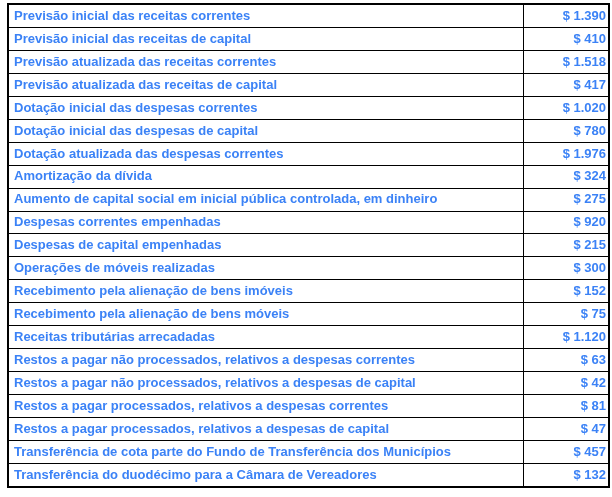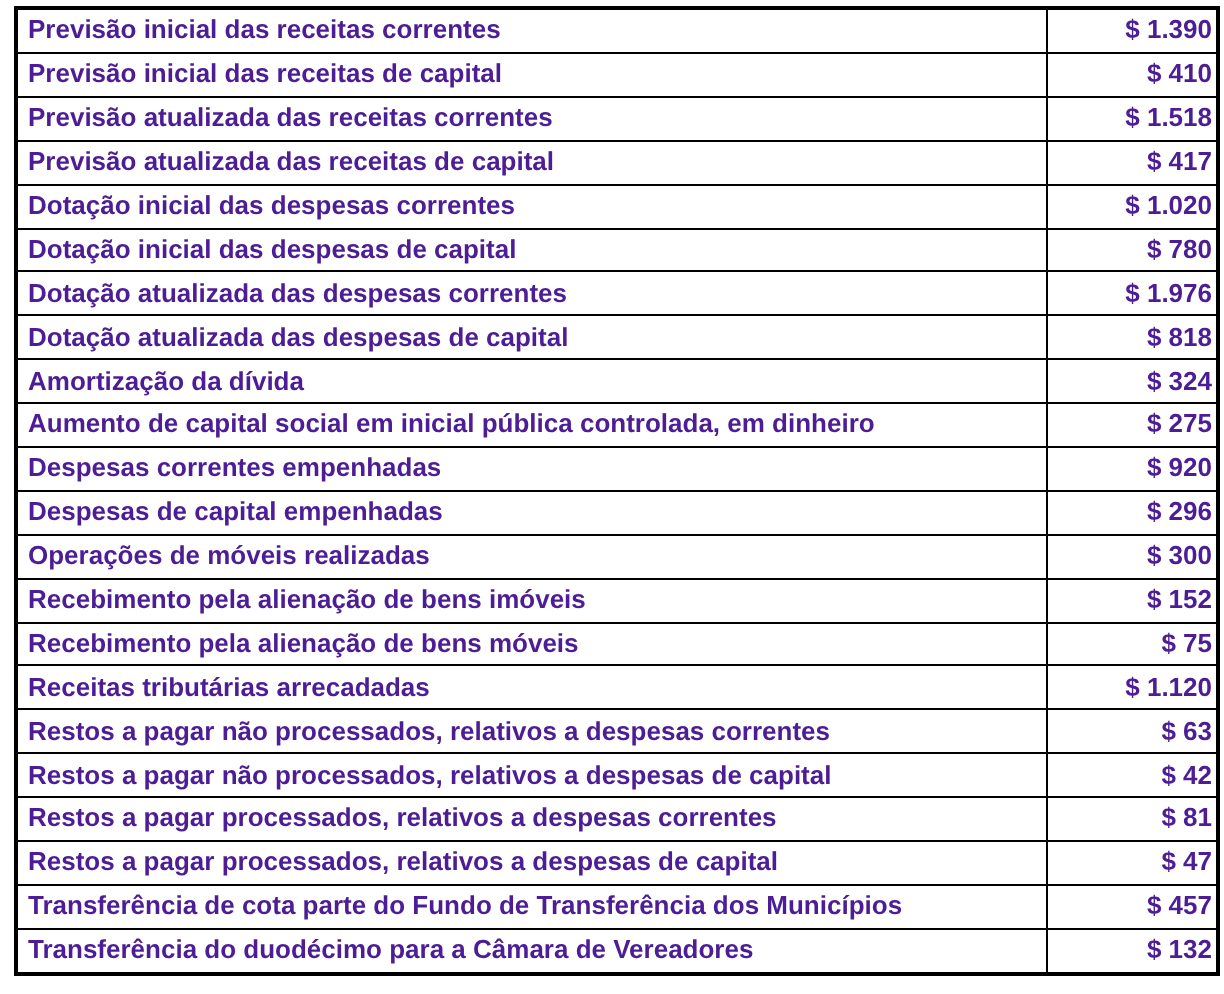--- a/index.html
+++ b/index.html
@@ -19,21 +19,21 @@
     border-collapse: collapse;
     table-layout: fixed;
     border: 2px solid #000000;
     background: #ffffff;
   }
   .budget-table td {
     border: 1px solid #000000;
     font-family: "Liberation Sans", sans-serif;
     font-weight: bold;
     font-size: 13px;
-    color: #4c1d95;
+    color: #3b82f6;
     line-height: 1.1;
     overflow: hidden;
     white-space: nowrap;
     margin-left: 28px;
   }
   .budget-table td.label-cell {
     text-align: left;
     padding: 2px 4px 2px 5px;
   }
   .budget-table td.value-cell {
@@ -74,38 +74,34 @@
   </tr>
       <tr>
     <td class="label-cell">Dotação inicial das despesas de capital</td>
     <td class="value-cell">$ 780</td>
   </tr>
       <tr>
     <td class="label-cell">Dotação atualizada das despesas correntes</td>
     <td class="value-cell">$ 1.976</td>
   </tr>
       <tr>
-    <td class="label-cell">Dotação atualizada das despesas de capital</td>
-    <td class="value-cell">$ 818</td>
-  </tr>
-      <tr>
     <td class="label-cell">Amortização da dívida</td>
     <td class="value-cell">$ 324</td>
   </tr>
       <tr>
     <td class="label-cell">Aumento de capital social em inicial pública controlada, em dinheiro</td>
     <td class="value-cell">$ 275</td>
   </tr>
       <tr>
     <td class="label-cell">Despesas correntes empenhadas</td>
     <td class="value-cell">$ 920</td>
   </tr>
       <tr>
     <td class="label-cell">Despesas de capital empenhadas</td>
-    <td class="value-cell">$ 296</td>
+    <td class="value-cell">$ 215</td>
   </tr>
       <tr>
     <td class="label-cell">Operações de móveis realizadas</td>
     <td class="value-cell">$ 300</td>
   </tr>
       <tr>
     <td class="label-cell">Recebimento pela alienação de bens imóveis</td>
     <td class="value-cell">$ 152</td>
   </tr>
       <tr>

